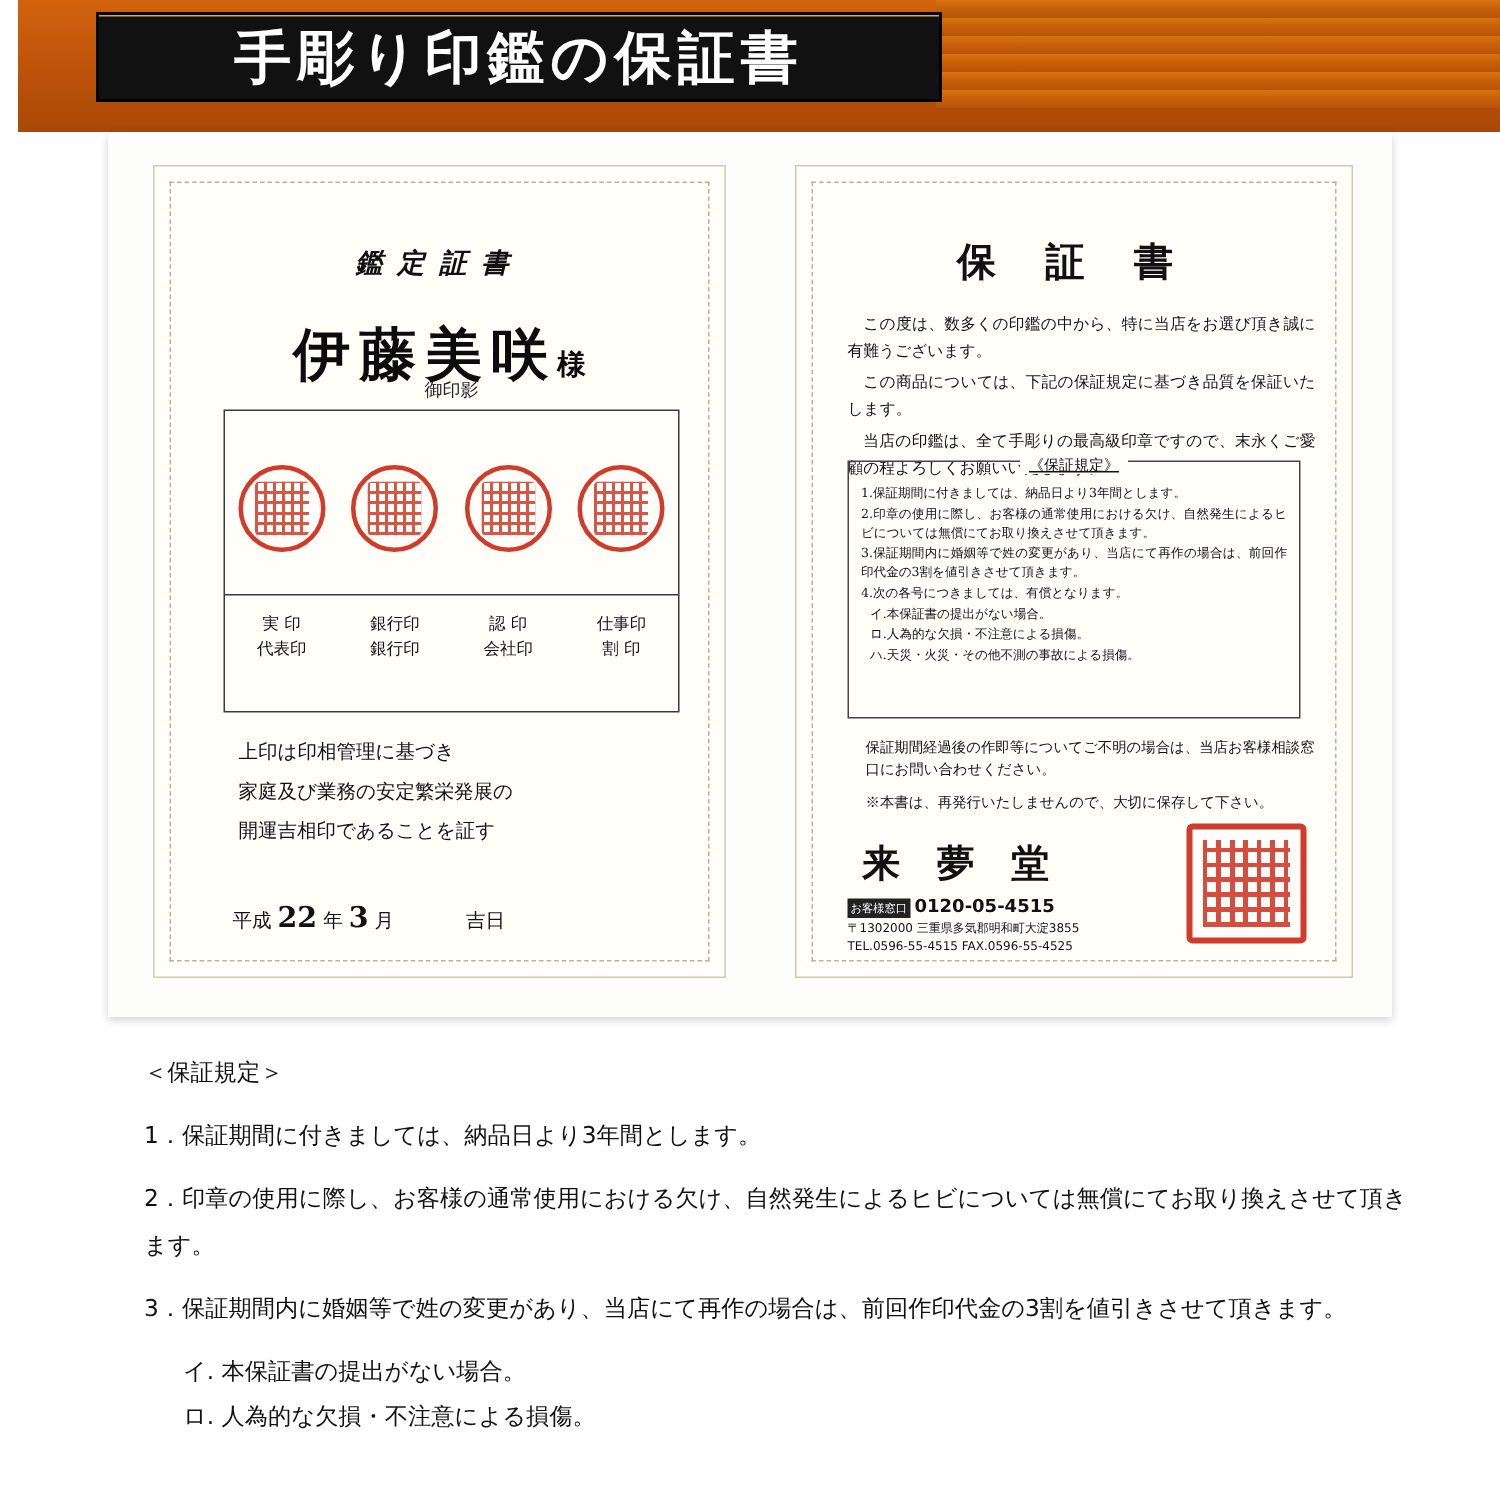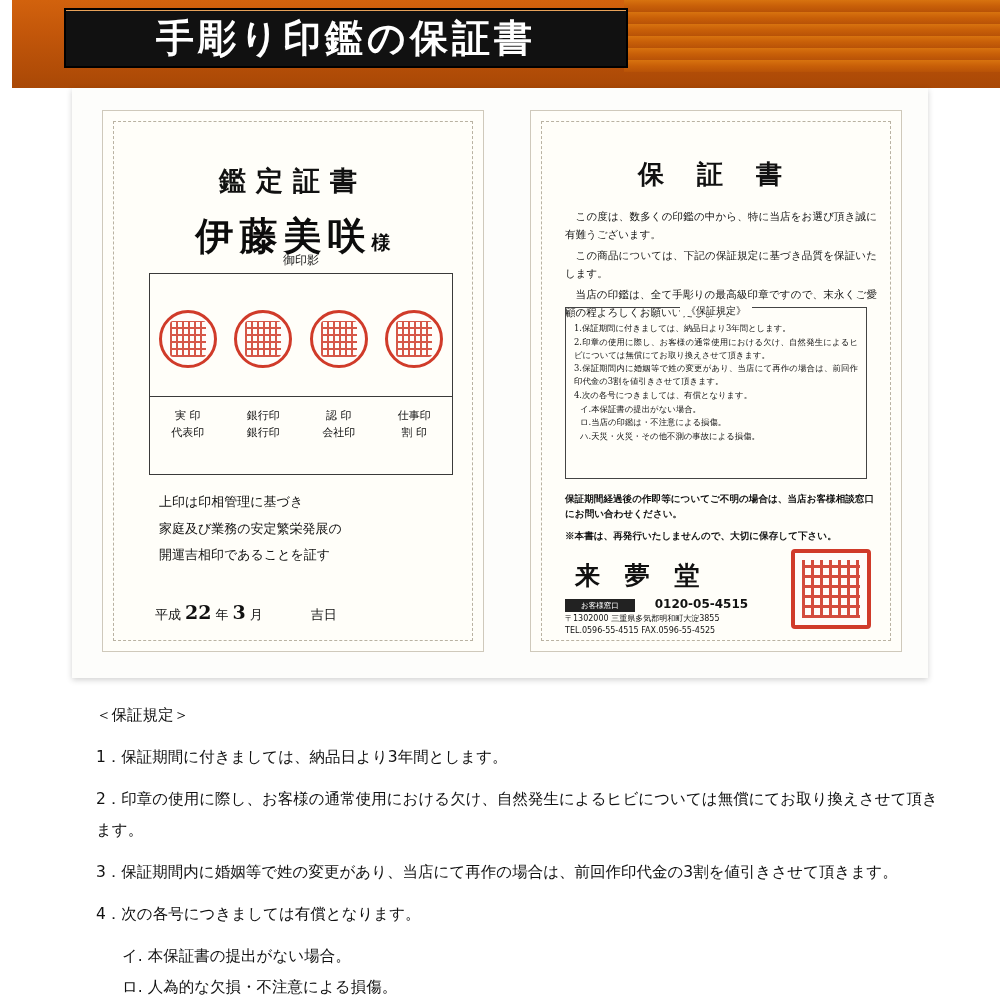--- a/index.html
+++ b/index.html
@@ -63,21 +63,21 @@
   #card-right{left:458px;top:22px;width:370px;height:540px;}
 
   .v-title{
     text-align:center;
     font-family:"DejaVu Serif", serif;
     font-weight:bold;
   }
 
   #kantei-title{
     position:absolute;left:0;right:0;top:52px;
-    font-size:27px;letter-spacing:10px;color:#111;
+    font-size:18px;letter-spacing:10px;color:#111;font-style:italic;
   }
   #client-name{
     position:absolute;left:0;right:0;top:100px;
     font-size:38px;letter-spacing:6px;color:#0c0c0c;
     font-family:"DejaVu Serif", serif;font-weight:bold;
     text-align:center;
   }
   #client-name .sama{font-size:19px;letter-spacing:0;}
 
   .seal-box{
@@ -148,51 +148,52 @@
   .kitei-box{
     position:absolute;left:34px;top:196px;width:300px;height:170px;
     border:1px solid #444;
   }
   .kitei-head{
     position:absolute;left:0;right:0;top:-8px;text-align:center;
   }
   .kitei-head span{
     background:#fffef9;padding:0 6px;font-size:10px;
     font-family:"DejaVu Serif", serif;
+    text-decoration:underline;
   }
   .kitei-list{
     position:absolute;left:8px;right:8px;top:14px;
     font-size:8.4px;line-height:1.52;
     font-family:"DejaVu Serif", serif;color:#111;
     text-align:justify;
   }
   .kitei-list li{margin:0 0 1px 0;list-style:none;}
   .kitei-list ul{margin:0;padding:0;}
   .kitei-sub{padding-left:6px;}
 
   .hosho-foot{
     position:absolute;left:34px;right:24px;top:380px;
     font-size:9.6px;line-height:1.6;
     font-family:"DejaVu Serif", serif;color:#111;
   }
-  .hosho-foot p{margin:0 0 6px 0;font-weight:bold;}
+  .hosho-foot p{margin:0 0 6px 12px;}
 
   .shop-name{
     position:absolute;left:44px;top:448px;
     font-size:25px;letter-spacing:8px;font-weight:bold;
     font-family:"DejaVu Serif", serif;color:#111;
   }
   .shop-contact{
     position:absolute;left:34px;top:484px;width:210px;
     font-size:8px;line-height:1.5;
     font-family:"DejaVu Sans", sans-serif;color:#111;
   }
   .tag{
-    display:inline-block;background:#222;color:#fff;padding:1px 16px;
-    font-size:7.5px;margin-right:20px;
+    display:inline-block;background:#222;color:#fff;padding:1px 2px;
+    font-size:7.5px;margin-right:3px;
   }
   .freedial{font-size:12px;font-weight:bold;letter-spacing:0;}
   .company-seal{
     position:absolute;right:30px;top:438px;
     width:72px;height:72px;border:4px solid #d03b2a;border-radius:4px;
     background:#fffdfa;
   }
   .company-seal::after{
     content:"";position:absolute;left:7px;top:7px;right:7px;bottom:7px;
     background:
@@ -286,21 +287,21 @@
       <div class="kitei-head">
         <span>《保証規定》</span>
       </div>
       <div class="kitei-list">
         <ul>
           <li>1.保証期間に付きましては、納品日より3年間とします。</li>
           <li>2.印章の使用に際し、お客様の通常使用における欠け、自然発生によるヒビについては無償にてお取り換えさせて頂きます。</li>
           <li>3.保証期間内に婚姻等で姓の変更があり、当店にて再作の場合は、前回作印代金の3割を値引きさせて頂きます。</li>
           <li>4.次の各号につきましては、有償となります。</li>
           <li class="kitei-sub">イ.本保証書の提出がない場合。</li>
-          <li class="kitei-sub">ロ.当店の印鑑は・不注意による損傷。</li>
+          <li class="kitei-sub">ロ.人為的な欠損・不注意による損傷。</li>
           <li class="kitei-sub">ハ.天災・火災・その他不測の事故による損傷。</li>
         </ul>
       </div>
     </div>
 
     <div class="hosho-foot">
       <p>保証期間経過後の作即等についてご不明の場合は、当店お客様相談窓口にお問い合わせください。</p>
       <p>※本書は、再発行いたしませんので、大切に保存して下さい。</p>
     </div>
 
@@ -316,17 +317,16 @@
 
     <div class="company-seal"></div>
   </div>
 </div>
 
 <div class="terms">
   <p class="h">＜保証規定＞</p>
   <p class="item">1．保証期間に付きましては、納品日より3年間とします。</p>
   <p class="item">2．印章の使用に際し、お客様の通常使用における欠け、自然発生によるヒビについては無償にてお取り換えさせて頂きます。</p>
   <p class="item">3．保証期間内に婚姻等で姓の変更があり、当店にて再作の場合は、前回作印代金の3割を値引きさせて頂きます。</p>
-  <p class="item">4．次の各号につきましては有償となります。</p>
   <p class="sub">イ. 本保証書の提出がない場合。</p>
   <p class="sub">ロ. 人為的な欠損・不注意による損傷。</p>
 
 </div>
 
 </body></html>

